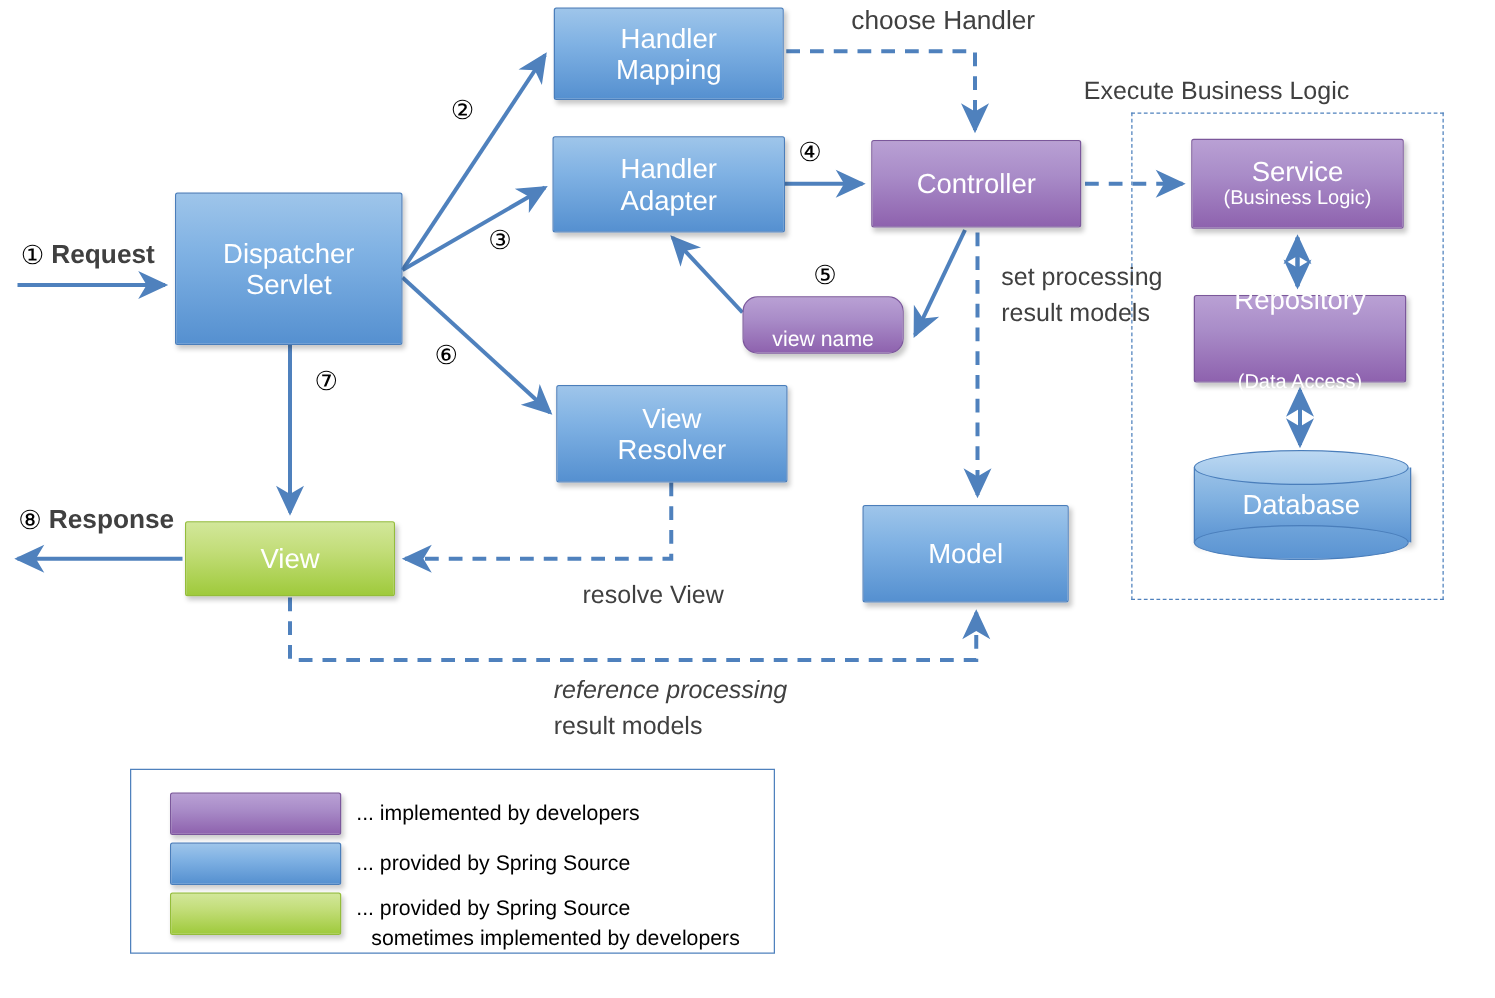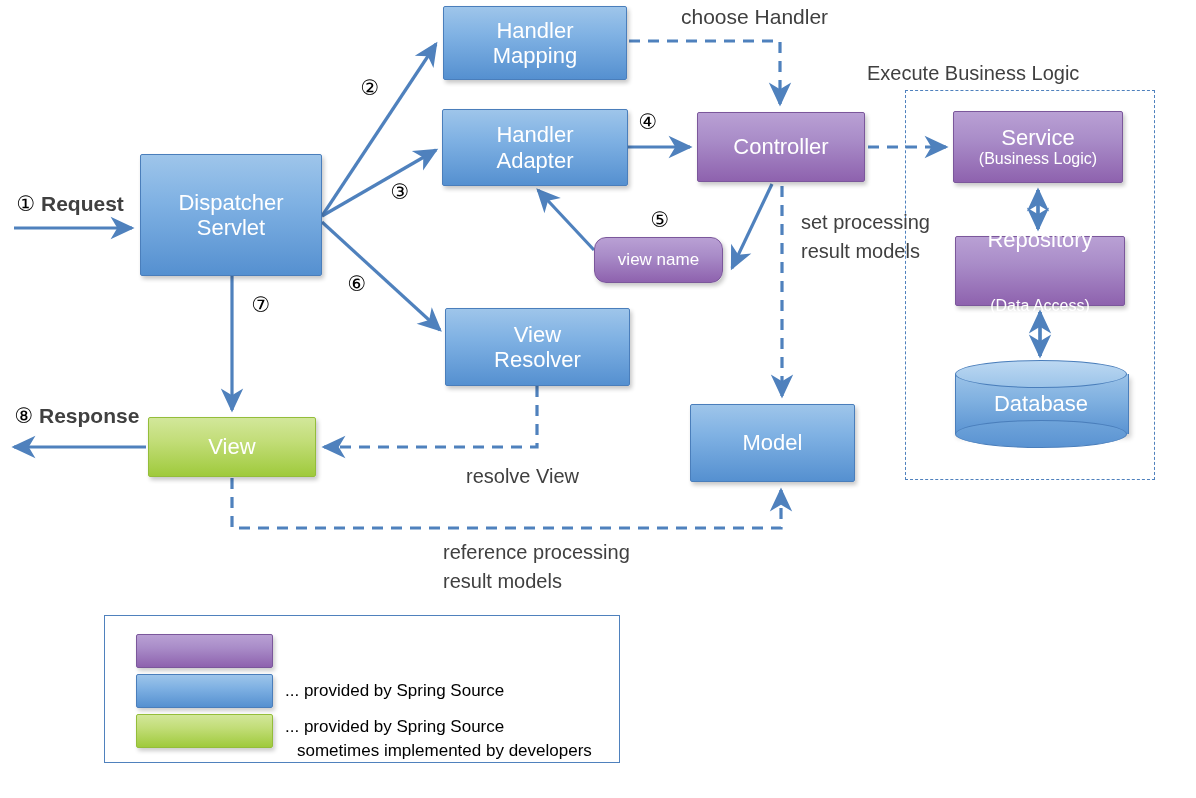--- a/index.html
+++ b/index.html
@@ -17,21 +17,21 @@
   .blue{background:linear-gradient(180deg,#9ec5ea 0%,#7fb1e3 40%,#5590d0 100%);
         border:1px solid #4a7ebb;
         box-shadow:2px 3px 4px rgba(0,0,0,0.22);}
   .purple{background:linear-gradient(180deg,#b9a0d4 0%,#a98cc8 40%,#8e62ae 100%);
           border:1px solid #7b579b;
           box-shadow:2px 3px 4px rgba(0,0,0,0.22);}
   .green{background:linear-gradient(180deg,#d2e79a 0%,#c2dd78 40%,#9fca3c 100%);
          border:1px solid #94bd3a;
          box-shadow:2px 3px 4px rgba(0,0,0,0.22);}
   .t22{font-size:22px;}
-  .t17{font-size:17px;}
+  .t17{font-size:17px;justify-content:flex-end;}
   .sub{font-size:16px;}
 
   .plain{position:absolute;color:#404040;white-space:pre;}
   .lbl-bold{font-weight:bold;}
 
   .num{position:absolute;color:#000;font-size:21px;width:24px;height:24px;
        text-align:center;}
 
   .boundary{position:absolute;border:1px dashed #4f81bd;box-sizing:border-box;}
 
@@ -181,28 +181,29 @@
 
   <div class="plain" style="left:681px;top:5px;font-size:21px;">choose Handler</div>
 
   <div class="plain" style="left:867px;top:62px;font-size:20px;">Execute Business Logic</div>
 
   <div class="plain" style="left:801px;top:211px;font-size:20px;">set processing</div>
   <div class="plain" style="left:801px;top:240px;font-size:20px;">result models</div>
 
   <div class="plain" style="left:466px;top:455px;font-size:20px;margin-top:10px;">resolve View</div>
 
-  <div class="plain" style="left:443px;top:541px;font-size:20px;">reference processing</div>
+  <div class="plain" style="left:443px;top:541px;font-size:20px;font-style:italic;">reference processing</div>
   <div class="plain" style="left:443px;top:570px;font-size:20px;">result models</div>
 
   <div id="legend" style="left:104px;top:615px;width:516px;height:148px;">
 
     <div class="lg-row" style="left:31px;top:18px;">
       <div class="swatch purple"></div>
     </div>
+    <div class="lg-text" style="left:180px;top:24px;">... implemented by developers</div>
 
     <div class="lg-row" style="left:31px;top:58px;">
       <div class="swatch blue"></div>
     </div>
     <div class="lg-text" style="left:180px;top:64px;">... provided by Spring Source</div>
 
     <div class="lg-row" style="left:31px;top:98px;">
       <div class="swatch green"></div>
     </div>
     <div class="lg-text" style="left:180px;top:100px;">... provided by Spring Source</div>

